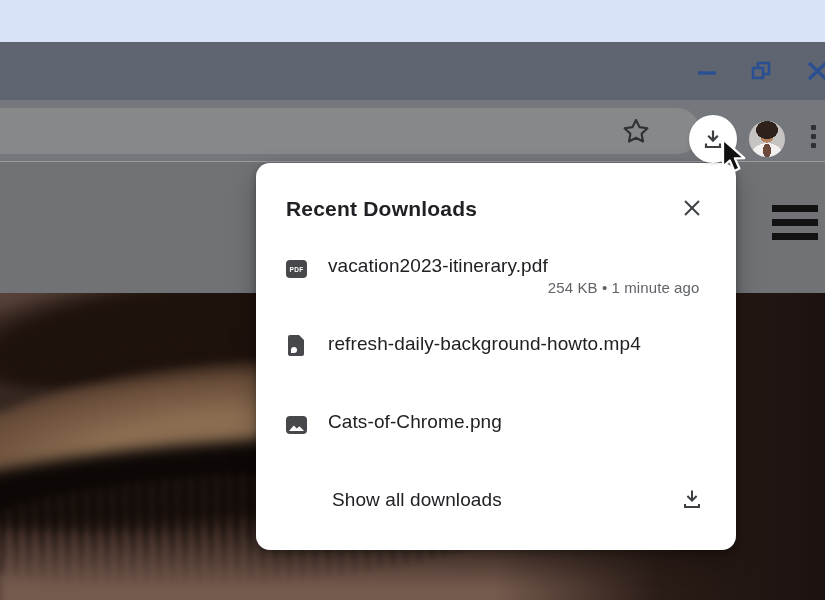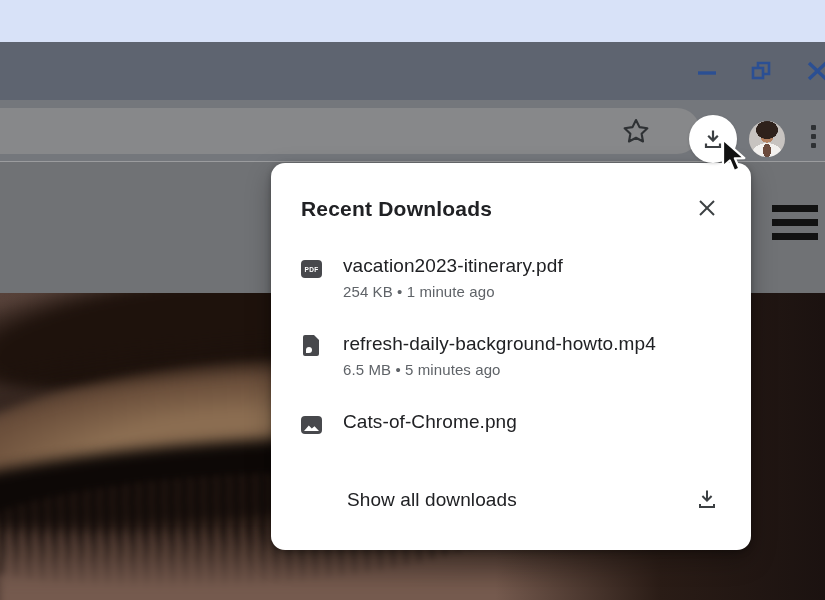--- a/index.html
+++ b/index.html
@@ -48,40 +48,40 @@
     background:#0d0806; filter:blur(7px); transform:rotate(-4deg); }
   .photo .lowerlash { position:absolute; left:-50px; top:182px; width:560px; height:112px; border-radius:50%;
     background:repeating-linear-gradient(92deg, rgba(14,8,6,.95) 0 5px, rgba(58,38,29,.35) 5px 13px);
     filter:blur(3px); transform:rotate(-3deg); }
   .photo .undereye { position:absolute; left:0; top:238px; width:700px; height:90px;
     background:linear-gradient(to bottom, rgba(118,90,77,0), #755a4e 65%); filter:blur(4px); }
   .photo .rightshade { position:absolute; top:0; right:0; width:330px; height:100%;
     background:linear-gradient(to right, rgba(42,28,22,0) 0%, #2a1c16 50%, #1b1210 100%); }
 
   
-  .popup { position:absolute; left:271px; top:163px; width:480px; height:387px; background:#ffffff;
+  .popup { position:absolute; left:256px; top:163px; width:480px; height:387px; background:#ffffff;
     border-radius:14px; z-index:5; box-shadow:0 2px 6px rgba(0,0,0,.28), 0 10px 26px rgba(0,0,0,.28); }
   .popup-title { position:absolute; left:30px; top:34px; font-size:21px; font-weight:600; letter-spacing:.2px; color:#202124; }
   .close-btn { position:absolute; right:30px; top:31px; width:28px; height:28px; display:flex; align-items:center; justify-content:center; }
 
   .dl-item { position:absolute; left:30px; right:30px; display:flex; gap:21px; align-items:flex-start; }
   .row1 { top:92px; } .row2 { top:170px; } .row3 { top:248px;text-align:center; }
   .file-icon-box { width:21px; height:21px; margin-top:2px; position:relative; flex-shrink:0; }
   .badge-icon { width:21px; height:18px; margin-top:3px; background:#47484c; border-radius:4px;
     color:#fff; font-size:6.5px; font-weight:bold; display:flex; align-items:center; justify-content:center; letter-spacing:.3px; }
   .img-icon { width:21px; height:18px; margin-top:3px; background:#47484c; border-radius:4px; position:relative; overflow:hidden; }
   .img-icon .mountain { position:absolute; left:3px; right:3px; bottom:3px; height:8px; background:#ffffff;
     clip-path:polygon(0 100%, 32% 30%, 52% 68%, 70% 40%, 100% 100%); }
   .page-icon { width:16px; height:21px; margin-left:2px; background:#47484c; border-radius:2px; position:relative; }
   .page-icon .fold { position:absolute; right:-1px; top:-1px; width:7px; height:7px; background:#ffffff;
     clip-path:polygon(0 0, 100% 100%, 100% 0); }
   .page-icon .dot { position:absolute; left:3px; bottom:3px; width:6px; height:6px; border-radius:50% 50% 50% 0; background:#ffffff; }
-  .dl-text { display:flex; flex-direction:column; }
+  .dl-text { display:flex; flex-direction:row; }
   .dl-name { font-size:19px; color:#202124; letter-spacing:.1px; }
-  .dl-meta { font-size:15px; color:#5f6368; margin-top:6px; letter-spacing:.1px; }
+  .dl-meta { font-size:15px; color:#5f6368; margin-top:24px; letter-spacing:.1px; }
 
   .show-all { position:absolute; left:30px; top:326px; font-size:19px; color:#202124; letter-spacing:.1px;margin-left:46px; }
   .footer-dl-icon { position:absolute; right:30px; top:322px; width:28px; height:28px; display:flex; align-items:center; justify-content:center; }
 
   .cursor { position:absolute; left:719px; top:137px; z-index:10; }
 </style>
 </head>
 <body>
 
 <div class="screen">
@@ -169,21 +169,20 @@
 
     <div class="dl-item row2">
       <div class="file-icon-box">
         <div class="page-icon">
           <div class="fold"></div>
           <div class="dot"></div>
         </div>
       </div>
       <div class="dl-text">
         <div class="dl-name">refresh-daily-background-howto.mp4</div>
-        <div class="dl-meta">6.5 MB • 5 minutes ago</div>
       </div>
     </div>
 
     <div class="dl-item row3">
       <div class="file-icon-box">
         <div class="img-icon">
           <div class="mountain"></div>
         </div>
       </div>
       <div class="dl-text">

